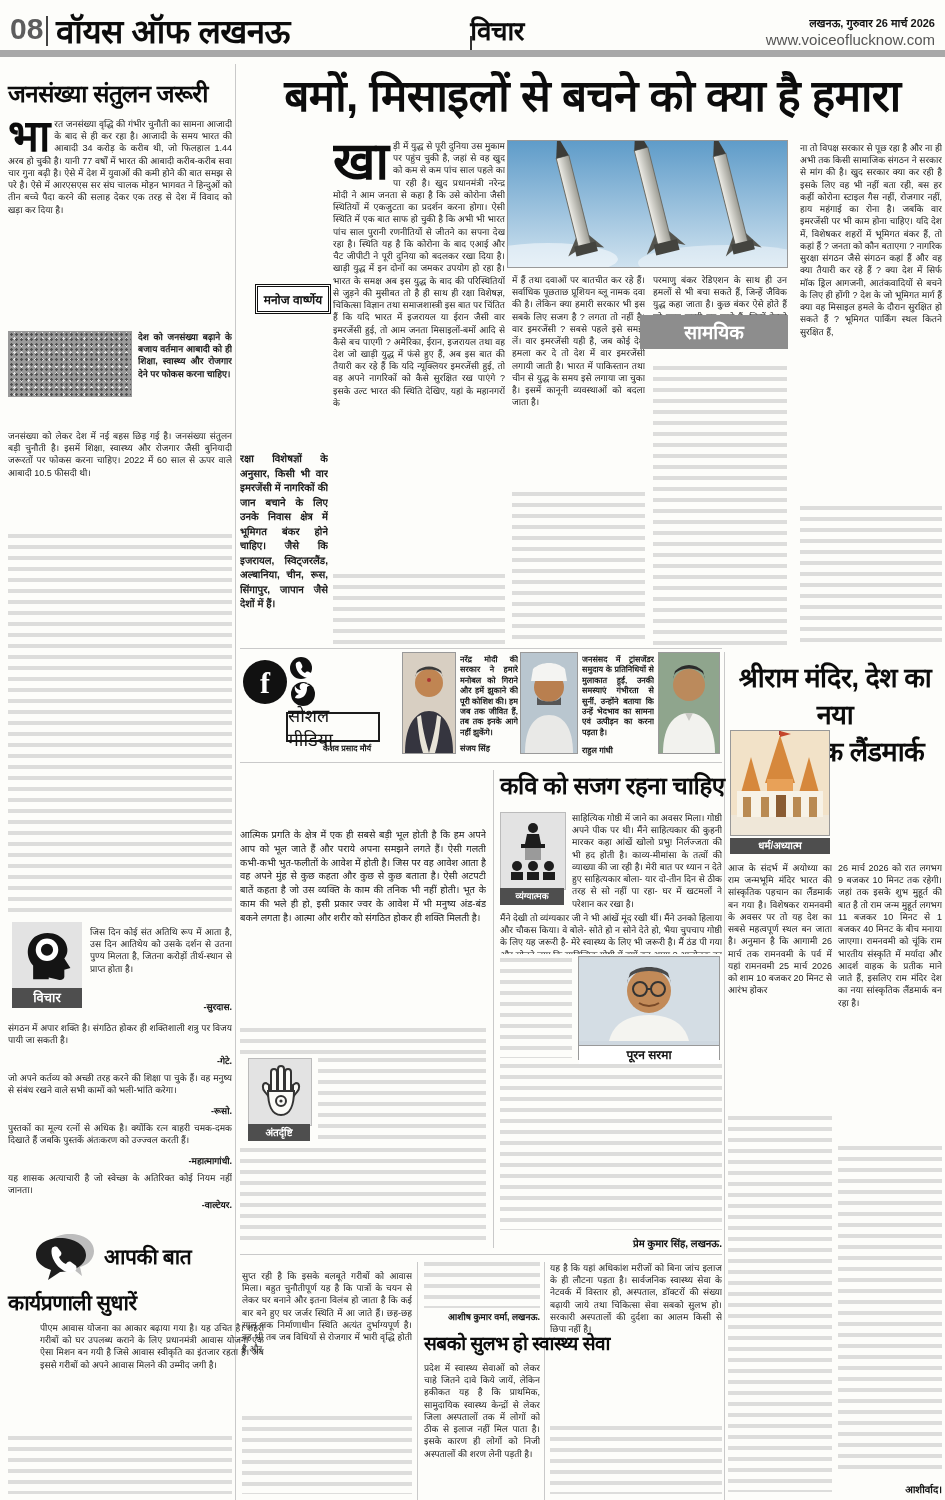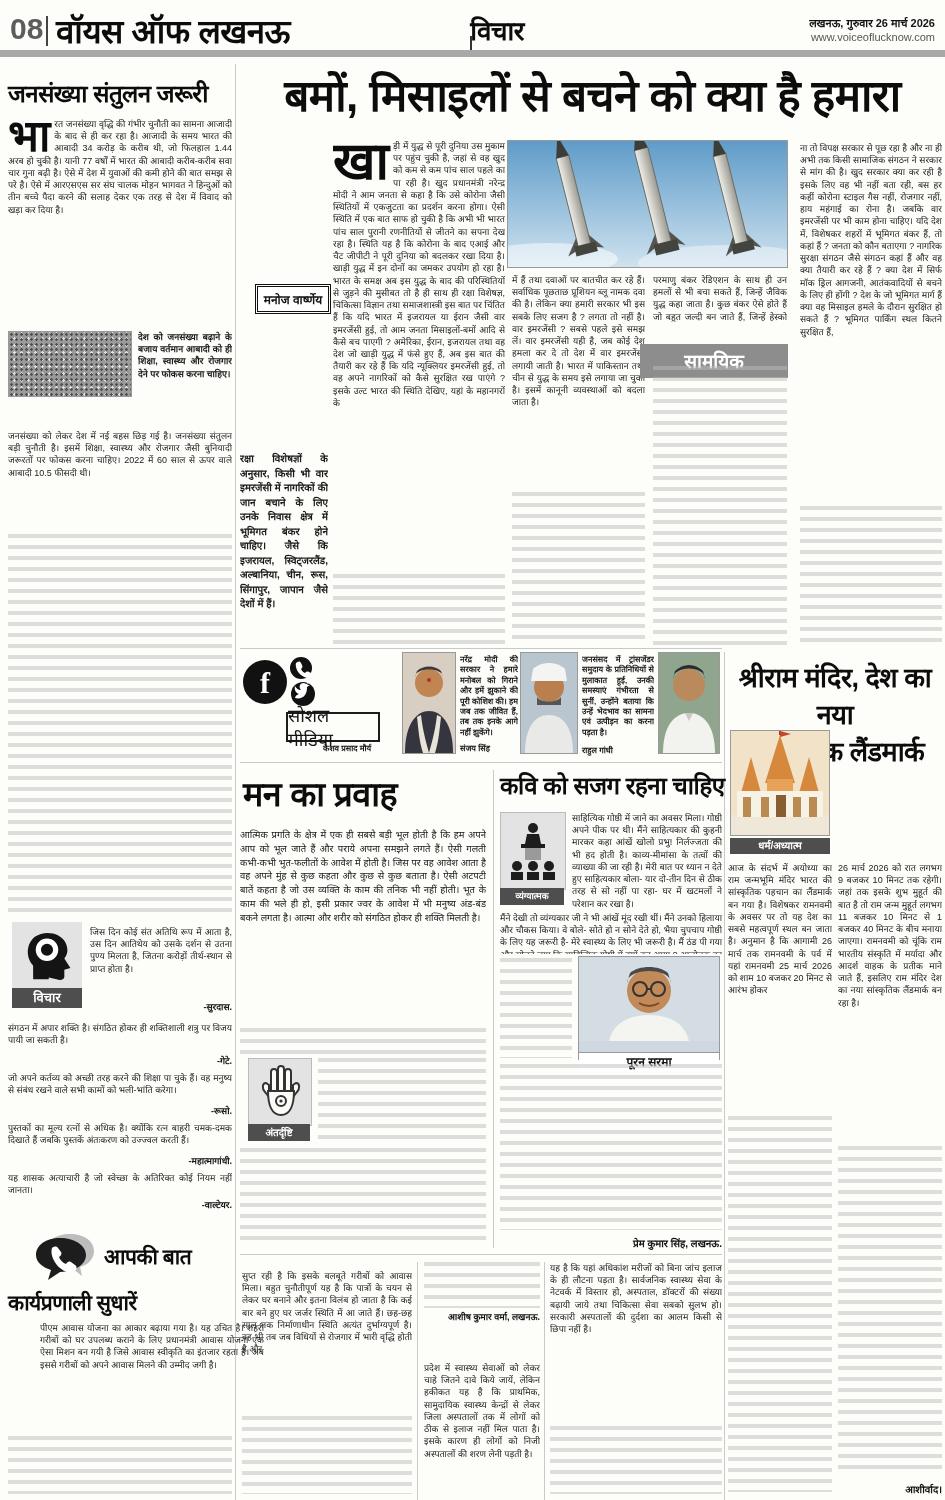--- a/index.html
+++ b/index.html
@@ -32,21 +32,21 @@
 </head>
 <body>
 
 <div id="page">
 
   <div class="abs" style="left:10px;top:12px;font-size:30px;font-weight:900;color:#5d5d5d;">08</div>
   <div class="abs" style="left:46px;top:16px;width:2px;height:30px;background:#444;"></div>
   <div class="abs headline" style="left:56px;top:8px;font-size:33px;white-space:nowrap;">वॉयस ऑफ लखनऊ</div>
   <div class="abs headline" style="left:452px;top:12px;width:90px;font-size:26px;text-align:center;">विचार</div>
   <div class="abs bold right" style="left:700px;top:15px;width:235px;font-size:11px;">लखनऊ, गुरुवार 26 मार्च 2026</div>
-  <div class="abs right" style="left:700px;top:31px;width:235px;font-size:11px;color:#555;">www.voiceoflucknow.com</div>
+  <div class="abs right" style="left:700px;top:31px;width:235px;font-size:15px;color:#555;">www.voiceoflucknow.com</div>
   <div class="abs" style="left:0;top:50px;width:945px;height:7px;background:#a8a8a8;"></div>
   <div class="abs" style="left:470px;top:36px;width:2px;height:14px;background:#333;"></div>
 
   <div class="abs rule-v" style="left:235px;top:64px;height:1436px;"></div>
   <div class="abs rule-v" style="left:724px;top:652px;height:848px;"></div>
   <div class="abs rule-h" style="left:240px;top:648px;width:482px;"></div>
   <div class="abs rule-h" style="left:240px;top:762px;width:482px;"></div>
   <div class="abs rule-h" style="left:240px;top:1254px;width:482px;"></div>
   <div class="abs rule-v" style="left:493px;top:770px;height:478px;"></div>
   <div class="abs rule-v" style="left:417px;top:1262px;height:238px;"></div>
@@ -87,20 +87,21 @@
     </svg>
   </div>
   <div class="abs headline" style="left:104px;top:1242px;font-size:21px;">आपकी बात</div>
   <div class="abs headline" style="left:8px;top:1288px;font-size:21px;">कार्यप्रणाली सुधारें</div>
   <div class="abs bt" style="left:8px;top:1322px;width:224px;height:110px;margin-left:32px;">पीएम आवास योजना का आकार बढ़ाया गया है। यह उचित है। शहरी गरीबों को घर उपलब्ध कराने के लिए प्रधानमंत्री आवास योजना एक ऐसा मिशन बन गयी है जिसे आवास स्वीकृति का इंतजार रहता है। अब इससे गरीबों को अपने आवास मिलने की उम्मीद जगी है।</div>
   <div class="abs fill-text" style="left:8px;top:1436px;width:224px;height:58px;"></div>
   <div class="abs bt" style="left:242px;top:1270px;width:170px;height:150px;">सुप्त रही है कि इसके बलबूते गरीबों को आवास मिला। बहुत चुनौतीपूर्ण यह है कि पात्रों के चयन से लेकर घर बनाने और इतना विलंब हो जाता है कि कई बार बने हुए घर जर्जर स्थिति में आ जाते हैं। छह-छह साल तक निर्माणाधीन स्थिति अत्यंत दुर्भाग्यपूर्ण है। वह भी तब जब विधियों से रोजगार में भारी वृद्धि होती है और</div>
   <div class="abs fill-text" style="left:242px;top:1416px;width:170px;height:78px;"></div>
   <div class="abs fill-text" style="left:424px;top:1262px;width:116px;height:46px;"></div>
   <div class="abs bold right" style="left:424px;top:1310px;width:116px;font-size:9px;">आशीष कुमार वर्मा, लखनऊ.</div>
+  <div class="abs headline" style="left:424px;top:1330px;width:300px;font-size:19px;white-space:nowrap;">सबको सुलभ हो स्वास्थ्य सेवा</div>
   <div class="abs bt" style="left:424px;top:1362px;width:116px;height:132px;">प्रदेश में स्वास्थ्य सेवाओं को लेकर चाहे जितने दावे किये जायें, लेकिन हकीकत यह है कि प्राथमिक, सामुदायिक स्वास्थ्य केन्द्रों से लेकर जिला अस्पतालों तक में लोगों को ठीक से इलाज नहीं मिल पाता है। इसके कारण ही लोगों को निजी अस्पतालों की शरण लेनी पड़ती है।</div>
   <div class="abs bt" style="left:550px;top:1262px;width:172px;height:160px;">यह है कि यहां अधिकांश मरीजों को बिना जांच इलाज के ही लौटना पड़ता है। सार्वजनिक स्वास्थ्य सेवा के नेटवर्क में विस्तार हो, अस्पताल, डॉक्टरों की संख्या बढ़ायी जाये तथा चिकित्सा सेवा सबको सुलभ हो। सरकारी अस्पतालों की दुर्दशा का आलम किसी से छिपा नहीं है।</div>
   <div class="abs fill-text" style="left:550px;top:1426px;width:172px;height:68px;"></div>
 
   <div class="abs headline center" style="left:240px;top:64px;width:705px;font-size:44px;">बमों, मिसाइलों से बचने को क्या है हमारा प्लान</div>
 
   <div class="abs byline-box" style="left:257px;top:286px;width:70px;height:24px;">मनोज वार्ष्णेय</div>
   <div class="abs bt bold" style="left:240px;top:452px;width:88px;height:196px;font-size:10px;line-height:1.45;">रक्षा विशेषज्ञों के अनुसार, किसी भी वार इमरजेंसी में नागरिकों की जान बचाने के लिए उनके निवास क्षेत्र में भूमिगत बंकर होने चाहिए। जैसे कि इजरायल, स्विट्जरलैंड, अल्बानिया, चीन, रूस, सिंगापुर, जापान जैसे देशों में हैं।</div>
 
   <div class="abs bt" style="left:333px;top:140px;width:172px;height:430px;">
@@ -144,21 +145,21 @@
         <polygon points="235,94 247,112 235,106" fill="#55554f"></polygon>
         <rect x="218" y="102" width="22" height="10" fill="#44443f"></rect>
       </g>
     </svg>
   </div>
 
   <div class="abs bt" style="left:512px;top:274px;width:133px;height:372px;">में हैं तथा दवाओं पर बातचीत कर रहे हैं। सर्वाधिक पूछताछ प्रूशियन ब्लू नामक दवा की है। लेकिन क्या हमारी सरकार भी इस सबके लिए सजग है ? लगता तो नहीं है। वार इमरजेंसी ? सबसे पहले इसे समझ लें। वार इमरजेंसी यही है, जब कोई देश हमला कर दे तो देश में वार इमरजेंसी लगायी जाती है। भारत में पाकिस्तान तथा चीन से युद्ध के समय इसे लगाया जा चुका है। इसमें कानूनी व्यवस्थाओं को बदला जाता है।</div>
   <div class="abs fill-text" style="left:512px;top:492px;width:133px;height:154px;"></div>
 
   <div class="abs bt" style="left:653px;top:274px;width:134px;height:48px;">परमाणु बंकर रेडिएशन के साथ ही उन हमलों से भी बचा सकते हैं, जिन्हें जैविक युद्ध कहा जाता है। कुछ बंकर ऐसे होते हैं जो बहुत जल्दी बन जाते हैं, जिन्हें हेस्को कहा जाता है। तीनों श्रेणी के बंकर जनसंख्या के हिसाब से बराबर हैं।</div>
-  <div class="abs samayik" style="left:640px;top:344px;width:148px;height:34px;">सामयिक</div>
+  <div class="abs samayik" style="left:640px;top:315px;width:148px;height:34px;">सामयिक</div>
   <div class="abs fill-text" style="left:653px;top:366px;width:134px;height:280px;"></div>
 
   <div class="abs bt" style="left:800px;top:142px;width:142px;height:360px;">ना तो विपक्ष सरकार से पूछ रहा है और ना ही अभी तक किसी सामाजिक संगठन ने सरकार से मांग की है। खुद सरकार क्या कर रही है इसके लिए वह भी नहीं बता रही, बस हर कहीं कोरोना स्टाइल गैस नहीं, रोजगार नहीं, हाय महंगाई का रोना है। जबकि वार इमरजेंसी पर भी काम होना चाहिए। यदि देश में, विशेषकर शहरों में भूमिगत बंकर हैं, तो कहां हैं ? जनता को कौन बताएगा ? नागरिक सुरक्षा संगठन जैसे संगठन कहां हैं और वह क्या तैयारी कर रहे हैं ? क्या देश में सिर्फ मॉक ड्रिल आगजनी, आतंकवादियों से बचने के लिए ही होंगी ? देश के जो भूमिगत मार्ग हैं क्या वह मिसाइल हमले के दौरान सुरक्षित हो सकते हैं ? भूमिगत पार्किंग स्थल कितने सुरक्षित हैं,</div>
   <div class="abs fill-text" style="left:800px;top:506px;width:142px;height:140px;"></div>
 
   <div class="abs" style="left:243px;top:656px;width:76px;height:52px;">
     <svg width="76" height="52" viewBox="0 0 76 52">
       <circle cx="22" cy="26" r="22" fill="#111"></circle>
       <text x="22" y="37" font-size="30" font-weight="bold" fill="#fff" text-anchor="middle" font-family="Liberation Serif,serif">f</text>
       <circle cx="58" cy="12" r="11" fill="#111"></circle>
@@ -228,21 +229,20 @@
       <polygon points="49,0 60,3 49,6" fill="#c4452b"></polygon>
     </svg>
   </div>
   <div class="abs tagband" style="left:730px;top:838px;width:100px;height:16px;font-size:10px;line-height:16px;">धर्म/अध्यात्म</div>
   <div class="abs bt" style="left:728px;top:862px;width:104px;height:250px;">आज के संदर्भ में अयोध्या का राम जन्मभूमि मंदिर भारत की सांस्कृतिक पहचान का लैंडमार्क बन गया है। विशेषकर रामनवमी के अवसर पर तो यह देश का सबसे महत्वपूर्ण स्थल बन जाता है। अनुमान है कि आगामी 26 मार्च तक रामनवमी के पर्व में यहां रामनवमी 25 मार्च 2026 को शाम 10 बजकर 20 मिनट से आरंभ होकर</div>
   <div class="abs fill-text" style="left:728px;top:1116px;width:104px;height:376px;"></div>
   <div class="abs bt" style="left:838px;top:862px;width:104px;height:280px;">26 मार्च 2026 को रात लगभग 9 बजकर 10 मिनट तक रहेगी। जहां तक इसके शुभ मुहूर्त की बात है तो राम जन्म मुहूर्त लगभग 11 बजकर 10 मिनट से 1 बजकर 40 मिनट के बीच मनाया जाएगा। रामनवमी को चूंकि राम भारतीय संस्कृति में मर्यादा और आदर्श वाहक के प्रतीक माने जाते हैं, इसलिए राम मंदिर देश का नया सांस्कृतिक लैंडमार्क बन रहा है।</div>
   <div class="abs fill-text" style="left:838px;top:1146px;width:104px;height:330px;"></div>
   <div class="abs bold right" style="left:862px;top:1482px;width:80px;font-size:10px;">आशीर्वाद।</div>
 
-  <div class="abs headline" style="left:243px;top:770px;font-size:34px;">मन का प्रवाह</div>
   <div class="abs bt" style="left:240px;top:828px;width:246px;height:196px;font-size:9.5px;line-height:1.45;">आत्मिक प्रगति के क्षेत्र में एक ही सबसे बड़ी भूल होती है कि हम अपने आप को भूल जाते हैं और पराये अपना समझने लगते हैं। ऐसी गलती कभी-कभी भुत-फलीतों के आवेश में होती है। जिस पर वह आवेश आता है वह अपने मुंह से कुछ कहता और कुछ से कुछ बताता है। ऐसी अटपटी बातें कहता है जो उस व्यक्ति के काम की तनिक भी नहीं होती। भूत के काम की भले ही हो, इसी प्रकार ज्वर के आवेश में भी मनुष्य अंड-बंड बकने लगता है। आत्मा और शरीर को संगठित होकर ही शक्ति मिलती है।</div>
   <div class="abs fill-text" style="left:240px;top:1028px;width:246px;height:26px;"></div>
   <div class="abs iconbox" style="left:248px;top:1058px;width:62px;height:66px;border:1px solid #bbb;">
     <svg width="44" height="54" viewBox="0 0 44 54">
       <g fill="#fbfbf8" stroke="#333" stroke-width="2">
         <rect x="13" y="4" width="6" height="24" rx="3"></rect>
         <rect x="20" y="1" width="6" height="27" rx="3"></rect>
         <rect x="27" y="4" width="6" height="24" rx="3"></rect>
         <path d="M8,18 C4,18 4,24 7,27 L11,32 L11,20 Z"></path>
         <path d="M38,18 C42,18 42,24 39,27 L35,32 L35,20 Z"></path>
@@ -278,19 +278,19 @@
     <svg width="140" height="84" viewBox="0 0 140 84" preserveAspectRatio="none">
       <rect width="140" height="84" fill="#d4dde4"></rect>
       <circle cx="70" cy="34" r="22" fill="#c28a58"></circle>
       <path d="M48,26 C48,10 92,10 92,26 L89,16 C80,8 60,8 51,16 Z" fill="#4a4a4a"></path>
       <circle cx="61" cy="32" r="7" fill="none" stroke="#333" stroke-width="2"></circle>
       <circle cx="79" cy="32" r="7" fill="none" stroke="#333" stroke-width="2"></circle>
       <line x1="68" y1="32" x2="72" y2="32" stroke="#333" stroke-width="2"></line>
       <path d="M60,46 C66,50 74,50 80,46" stroke="#7a4a28" stroke-width="2" fill="none"></path>
       <path d="M30,84 C34,66 50,58 70,58 C90,58 106,66 110,84 Z" fill="#f4f4f0"></path>
     </svg>
-    <div class="cap-band" style="height:18px;line-height:18px;margin-top:7px;">पूरन सरमा</div>
+    <div class="cap-band" style="height:18px;line-height:18px;">पूरन सरमा</div>
   </div>
   <div class="abs fill-text" style="left:500px;top:958px;width:72px;height:100px;"></div>
   <div class="abs fill-text" style="left:500px;top:1064px;width:222px;height:166px;"></div>
   <div class="abs bold right" style="left:500px;top:1236px;width:222px;font-size:10px;">प्रेम कुमार सिंह, लखनऊ.</div>
 
 </div>
 
 </body></html>

